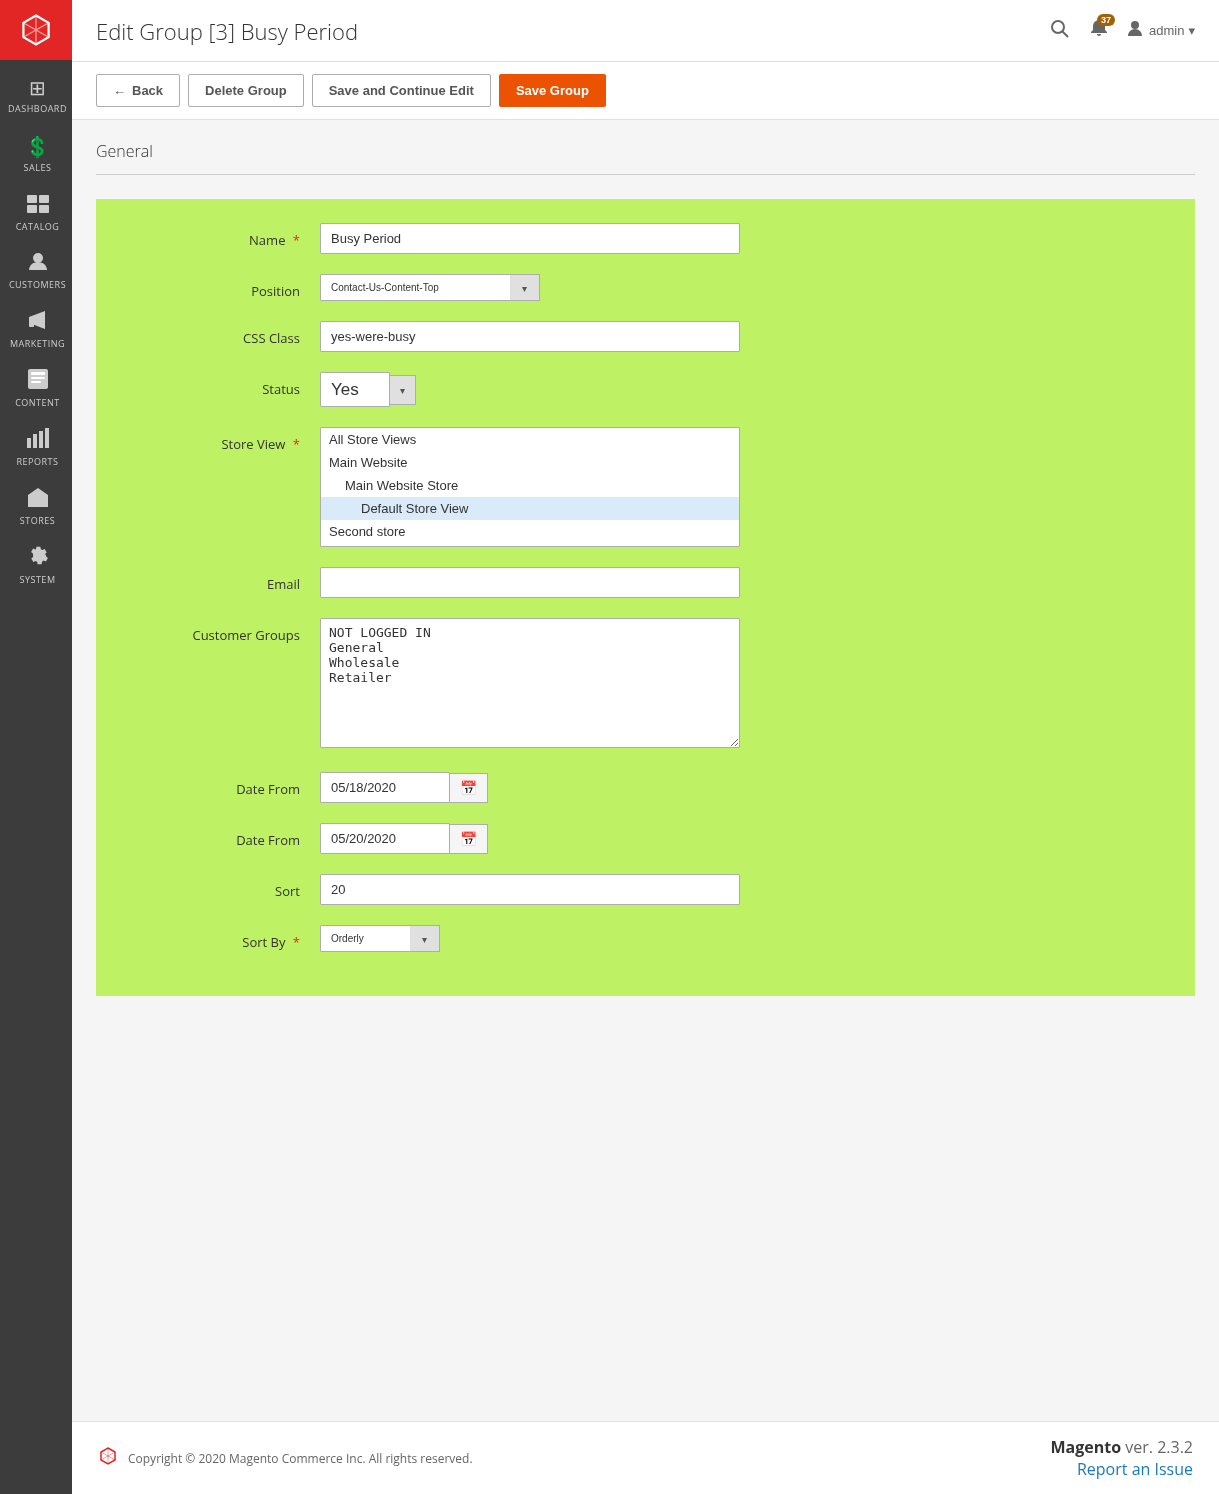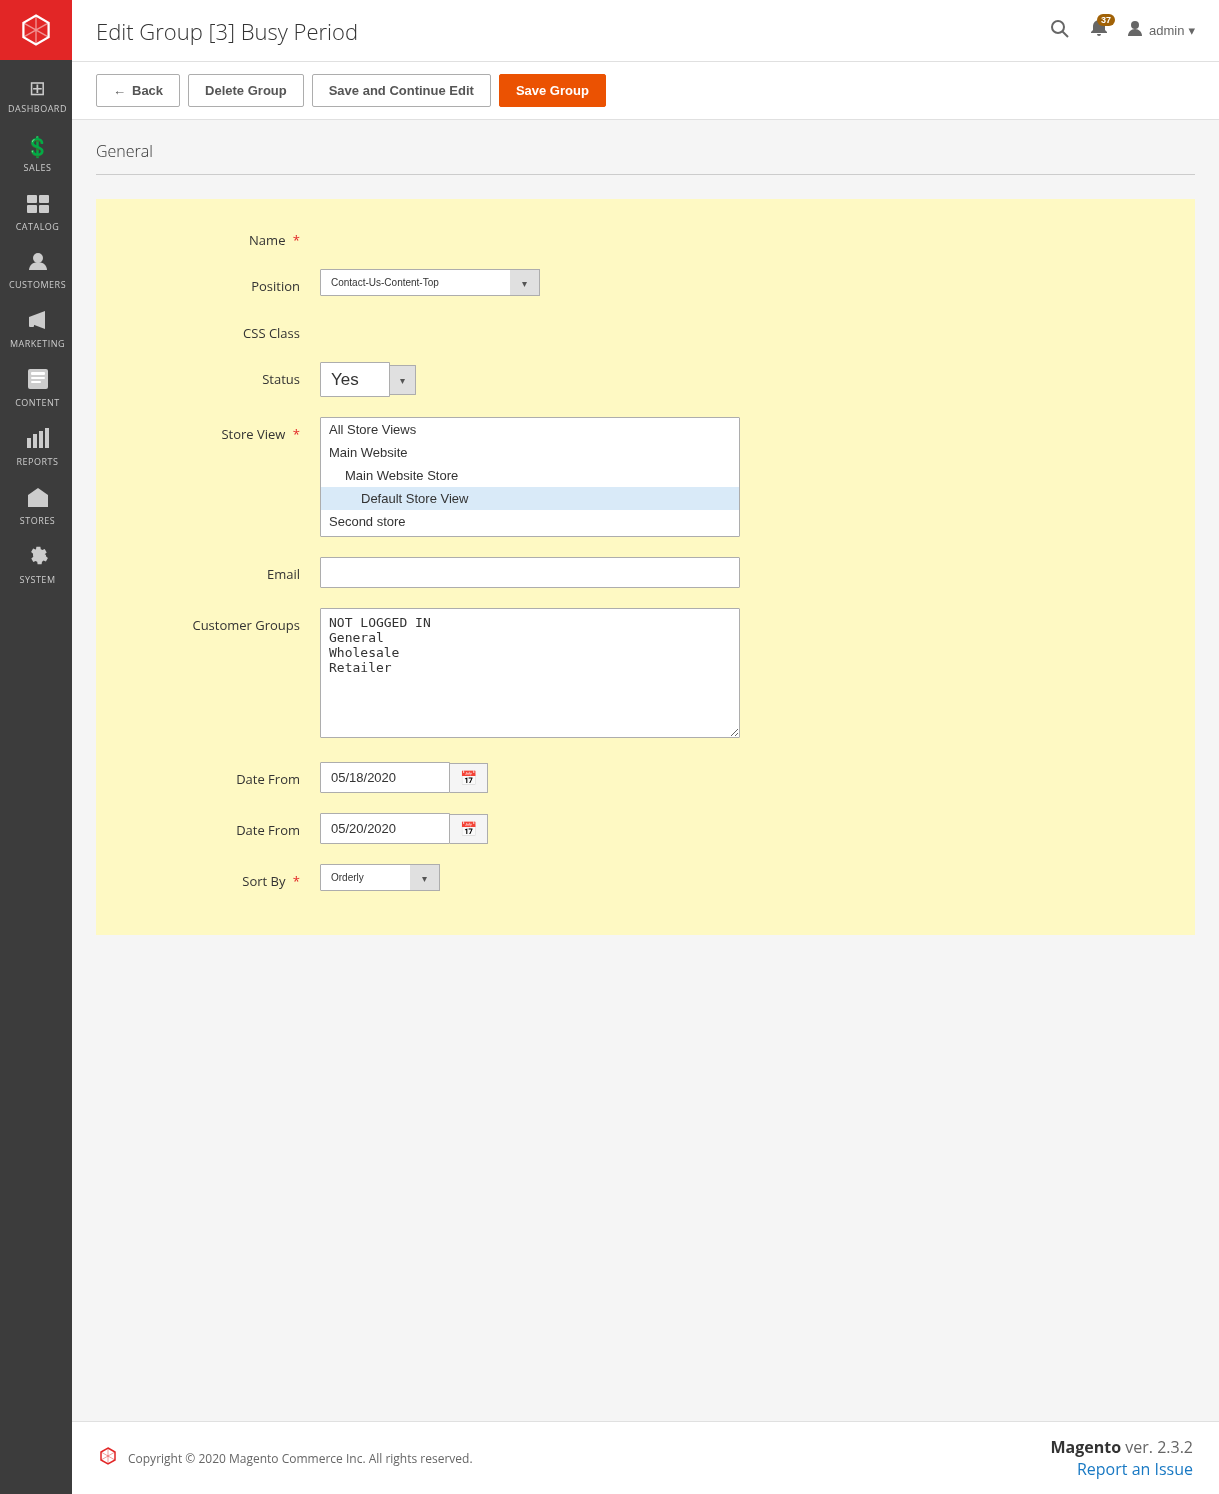--- a/index.html
+++ b/index.html
@@ -103,21 +103,21 @@
     }
     .section-title {
       font-size: 16px; font-weight: 300; color: #333; margin-bottom: 12px;
     }
     .section-divider {
       border: none; border-top: 1px solid #ccc; margin-bottom: 24px;
     }
 
     
     .form-container {
-      background: #fef9c3;
+      background: #bef264;
       padding: 24px;
     }
     .form-row {
       display: flex;
       align-items: flex-start;
       margin-bottom: 20px;
       padding-bottom: 0;
     }
     .form-label {
       width: 200px;
@@ -339,38 +339,44 @@
     <h2 class="section-title">General</h2>
     <hr class="section-divider">
 
     <div class="form-container">
 
       <div class="form-row">
         <label class="form-label">
           <span>Name</span>
           <span class="required">*</span>
         </label>
+        <div class="form-field">
+          <input type="text" class="form-input" value="Busy Period" style="">
+        </div>
       </div>
 
       <div class="form-row">
         <label class="form-label">Position</label>
         <div class="form-field">
           <div class="select-wrapper">
             <select class="form-input" style="padding-right: 36px; min-width: 220px;">
               <option>Contact-Us-Content-Top</option>
               <option>Header-Top</option>
               <option>Footer-Bottom</option>
             </select>
             <div class="select-arrow-btn">▾</div>
           </div>
         </div>
       </div>
 
       <div class="form-row">
         <label class="form-label">CSS Class</label>
+        <div class="form-field">
+          <input type="text" class="form-input" value="yes-were-busy" style="">
+        </div>
       </div>
 
       <div class="form-row">
         <label class="form-label">Status</label>
         <div class="form-field">
           <div class="status-row">
             <select class="status-select">
               <option>Yes</option>
               <option>No</option>
             </select>
@@ -425,20 +431,26 @@
       <div class="form-row">
         <label class="form-label">Date From</label>
         <div class="form-field">
           <div class="date-wrapper">
             <input type="text" class="date-input" value="05/20/2020" style="">
             <button class="date-cal-btn">📅</button>
           </div>
         </div>
       </div>
 
+      <div class="form-row">
+        <label class="form-label">Sort</label>
+        <div class="form-field">
+          <input type="text" class="form-input" value="20" style="">
+        </div>
+      </div>
 
       <div class="form-row">
         <label class="form-label">
           <span>Sort By</span>
           <span class="required">*</span>
         </label>
         <div class="form-field">
           <div class="select-wrapper">
             <select class="form-input" style="padding-right: 36px; min-width: 120px;">
               <option>Orderly</option>

